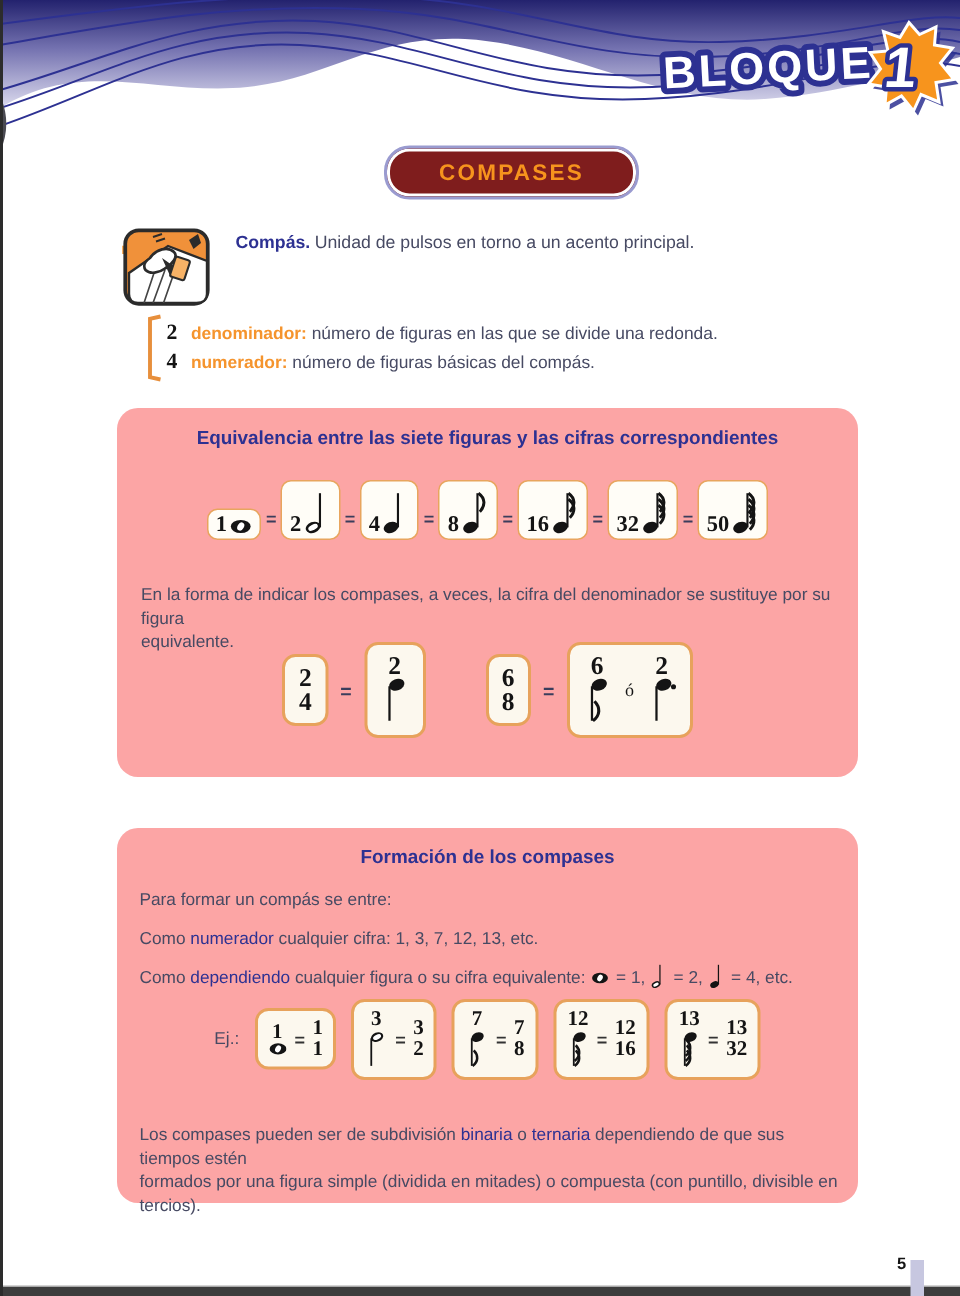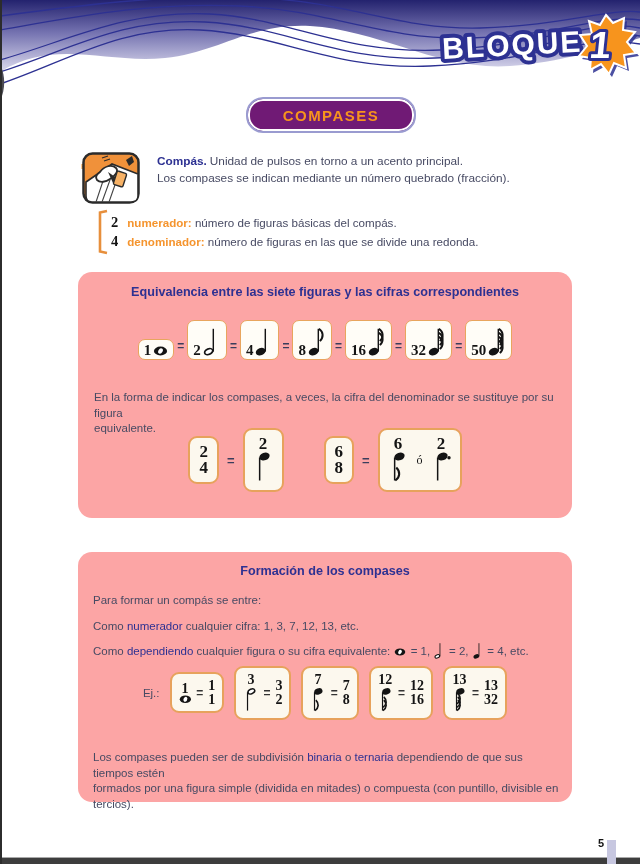--- a/index.html
+++ b/index.html
@@ -2,21 +2,21 @@
 <html><head>
 <meta charset="utf-8">
 <style>
   html,body{margin:0;padding:0;background:#888;}
   .page{position:relative;width:640px;height:864px;background:#ffffff;overflow:hidden;
         font-family:"Liberation Sans",sans-serif;color:#474a63;}
   
   .hdr-svg{position:absolute;left:0;top:0;}
   .bloque-wrap{position:absolute;left:438px;top:8px;width:202px;height:70px;}
   
-  .pill{position:absolute;left:246px;top:97px;width:166px;height:32px;background:#701a75;
+  .pill{position:absolute;left:256px;top:97px;width:166px;height:32px;background:#7f1d1d;
         border:2px solid #9a9bd0;border-radius:17px;box-shadow:inset 0 0 0 2px #ffffff;
         display:flex;align-items:center;justify-content:center;}
   .pill span{color:#f7941d;font-weight:bold;font-size:15px;letter-spacing:1.5px;}
   
   .rec-label{position:absolute;left:81px;top:142px;font-size:8px;font-weight:bold;color:#f5942d;letter-spacing:.2px;margin-top:20px;}
   .rec-icon{position:absolute;left:82px;top:152px;}
   .def-text{position:absolute;left:157px;top:153px;width:420px;font-size:11.8px;line-height:17px;margin:0;}
   .def-text b{color:#2d3192;margin-right:3px;}
   
   .legend{position:absolute;left:97px;top:209px;display:flex;align-items:center;}
@@ -118,34 +118,33 @@
       <path d="M14,50 L22,26 M20,50 L28,28 M27,50 L34,30" stroke="#444" stroke-width="1.1" fill="none"></path>
       <path d="M18,20 C22,14 30,12 34,16 C37,19 33,24 28,27 C24,30 18,31 15,28 C13,25 15,22 18,20 Z" fill="#ffffff" stroke="#2b2b2b" stroke-width="1.8"></path>
       <path d="M26,20 L31,31 L36,27 Z" fill="#2b2b2b"></path>
       <rect x="33" y="20" width="10" height="14" rx="1.5" transform="rotate(18 38 27)" fill="#f7b266" stroke="#2b2b2b" stroke-width="1.4"></rect>
       <path d="M44,8 L50,4 L52,10 L47,14 Z" fill="#2b2b2b"></path>
       <path d="M20,6 L26,4 M22,9 L28,7" stroke="#2b2b2b" stroke-width="1.3"></path>
     </svg>
   </div>
   <p class="def-text">
     <b>Compás.</b><span>Unidad de pulsos en torno a un acento principal.</span><br>
-    <span>Los compases se indican mediante un número quebrado (fracción).</span>
   </p>
 
   <div class="legend">
     <svg width="11" height="46" viewBox="0 0 11 46">
       <path d="M10,2 L3,3.5 L3,42.5 L10,44" stroke="#e78f3c" stroke-width="2.6" fill="none"></path>
     </svg>
     <div class="legdigits">
       <div>2</div>
       <div>4</div>
     </div>
     <div class="legtext">
+      <div><span class="olabel">denominador:</span> <span>número de figuras en las que se divide una redonda.</span></div>
       <div><span class="olabel">numerador:</span> <span>número de figuras básicas del compás.</span></div>
-      <div><span class="olabel">denominador:</span> <span>número de figuras en las que se divide una redonda.</span></div>
     </div>
   </div>
 
   <div class="panel panel1">
     <h3>Equivalencia entre las siete figuras y las cifras correspondientes</h3>
     <div class="figrow">
         <span class="notebox">
           <span class="fig-num">1</span>
           <svg class="note" width="15" height="10" viewBox="0 0 15 10">
             <ellipse cx="7.5" cy="5" rx="6.6" ry="4.4" fill="#141414"></ellipse>

